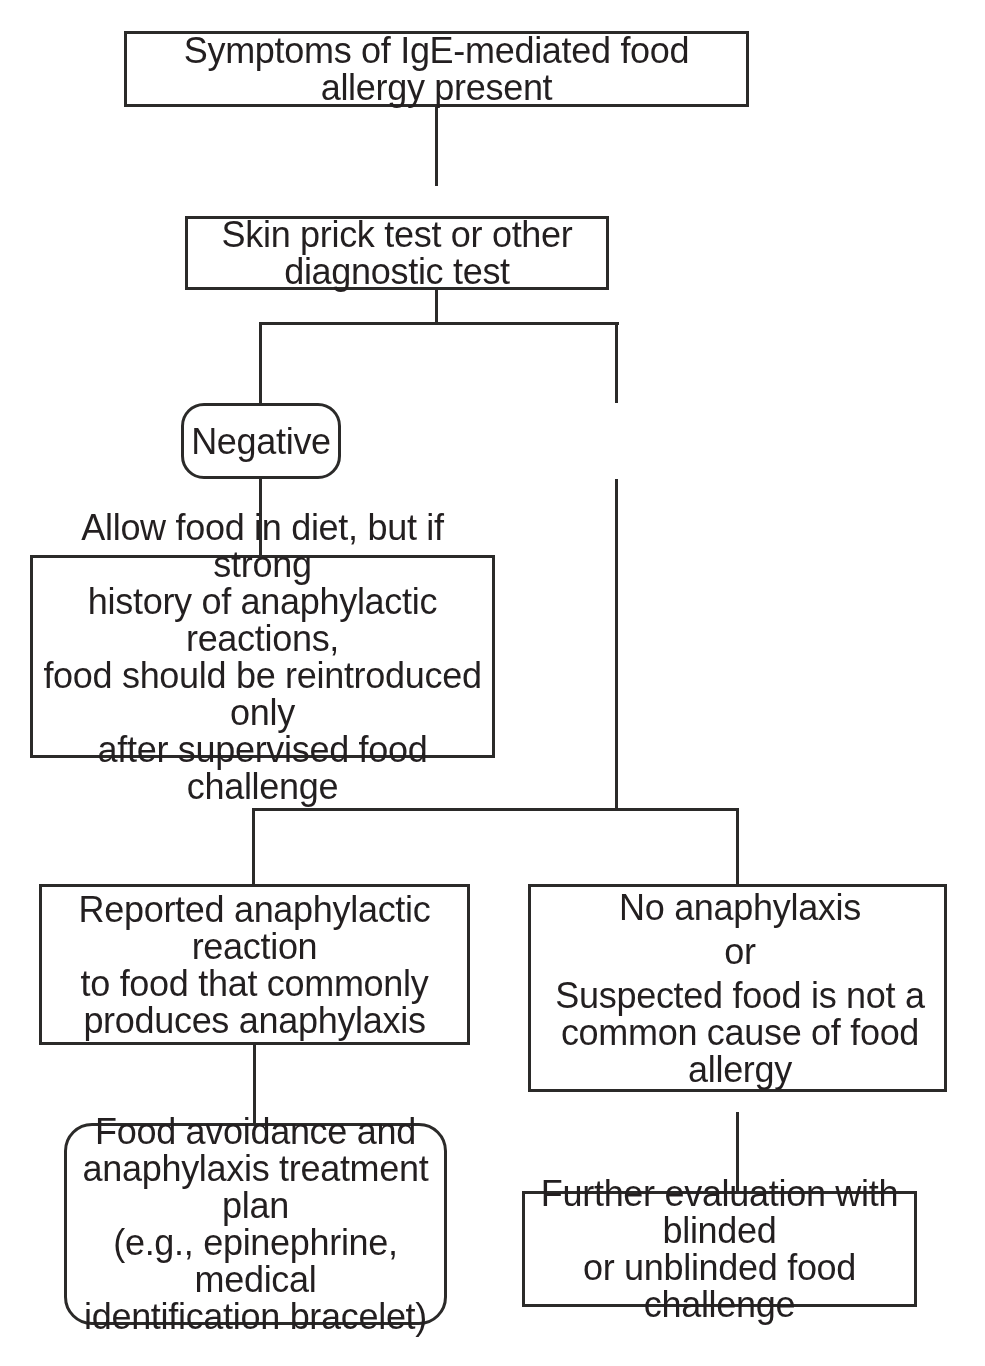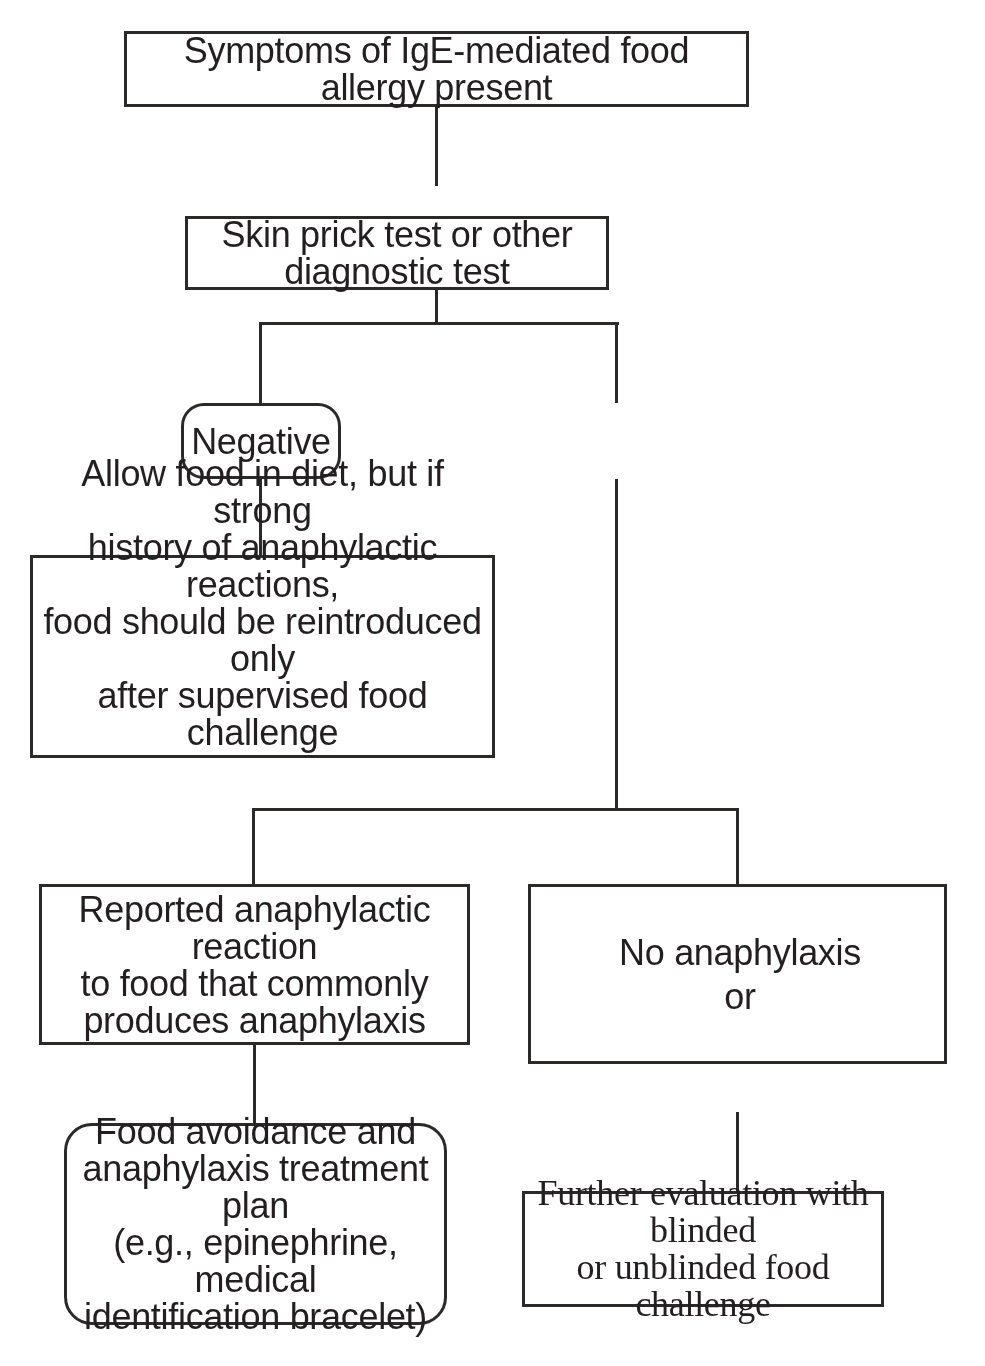--- a/index.html
+++ b/index.html
@@ -42,25 +42,25 @@
     z-index: 1;
   }
   .v { width: 3px; }
   .h { height: 3px; }
 
   
   #box-symptoms           { left: 124px; top: 31px;   width: 625px; height: 76px; }
   #box-skin-prick         { left: 185px; top: 186px;  width: 424px; height: 74px; margin-top: 30px; }
   #box-negative           { left: 181px; top: 403px;  width: 160px; height: 76px; border-radius: 23px; }
   #box-positive           { left: 543px; top: 403px;  width: 147px; height: 76px; }
-  #box-allow-food         { left: 30px;  top: 555px;  width: 465px; height: 203px; justify-content: flex-end; }
+  #box-allow-food         { left: 30px;  top: 555px;  width: 465px; height: 203px; }
   #box-reported           { left: 39px;  top: 884px;  width: 431px; height: 161px; }
-  #box-no-anaphylaxis     { left: 528px; top: 884px;  width: 419px; height: 180px; gap: 7px; padding-left: 15px; }
+  #box-no-anaphylaxis     { left: 528px; top: 884px;  width: 419px; height: 208px; gap: 7px; padding-left: 15px; }
   #box-food-avoidance     { left: 64px;  top: 1123px; width: 383px; height: 202px; border-radius: 28px; }
-  #box-further-evaluation { left: 522px; top: 1191px; width: 362px; height: 116px; font-family: Liberation Serif, serif; }
+  #box-further-evaluation { left: 522px; top: 1191px; width: 395px; height: 116px; }
 
   
   #ln-v1  { left: 435px; top: 107px;  height: 79px; }
   #ln-v2  { left: 435px; top: 259px;  height: 66px; }
   #ln-h1  { left: 259px; top: 322px;  width: 360px; }
   #ln-v3  { left: 259px; top: 322px;  height: 81px; }
   #ln-v4  { left: 615px; top: 322px;  height: 81px; }
   #ln-v5  { left: 259px; top: 479px;  height: 76px; }
   #ln-v6  { left: 615px; top: 479px;  height: 332px; }
   #ln-h2  { left: 252px; top: 808px;  width: 487px; }
@@ -109,20 +109,22 @@
 
   <div class="box" id="box-reported">
     <span class="txt">Reported anaphylactic reaction
 to food that commonly
 produces anaphylaxis</span>
   </div>
 
   <div class="box" id="box-no-anaphylaxis">
     <span class="txt">No anaphylaxis</span>
     <span class="txt">or</span>
+    <span class="txt">Suspected food is not a
+common cause of food allergy</span>
   </div>
 
   <div class="box" id="box-food-avoidance">
     <span class="txt">Food avoidance and
 anaphylaxis treatment plan
 (e.g., epinephrine, medical
 identification bracelet)</span>
   </div>
 
   <div class="box" id="box-further-evaluation">

